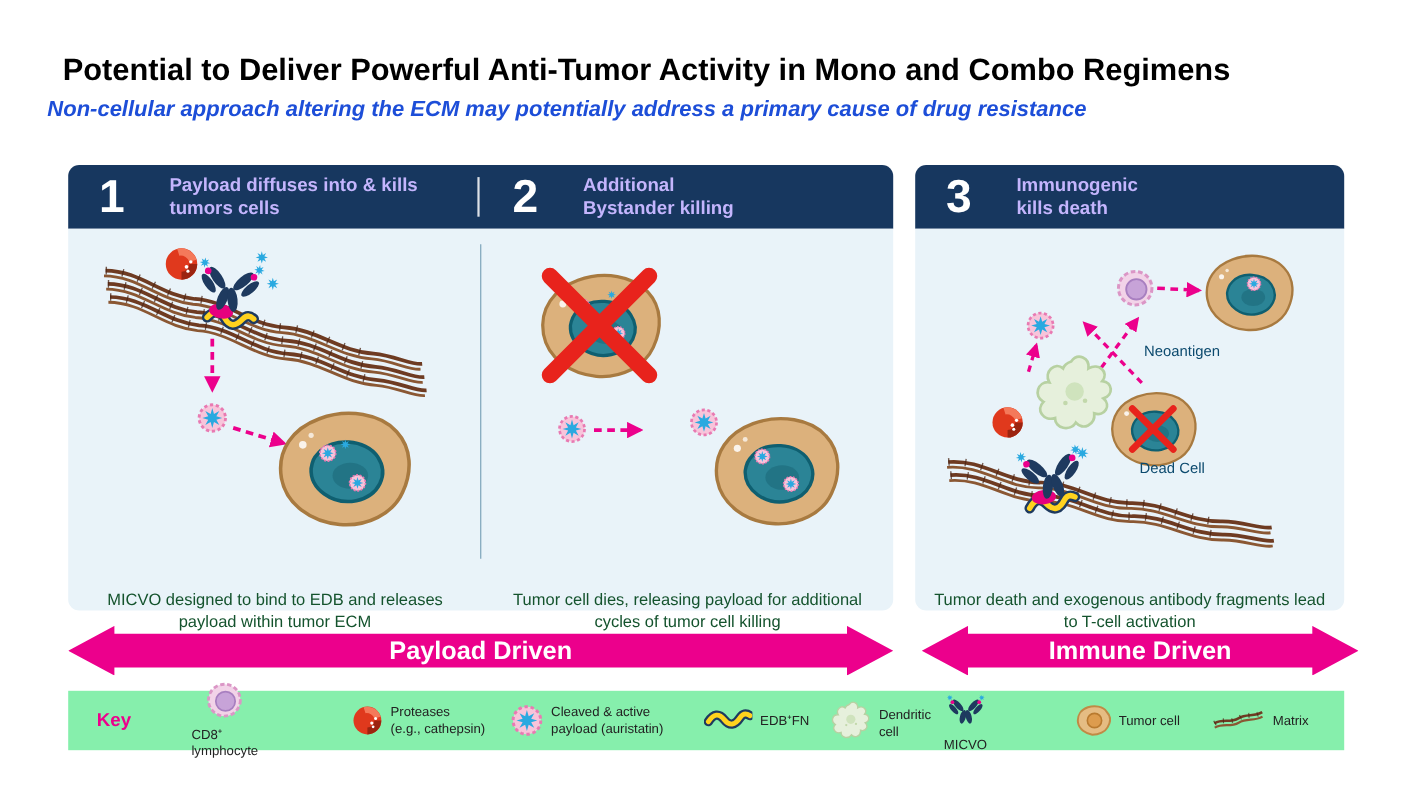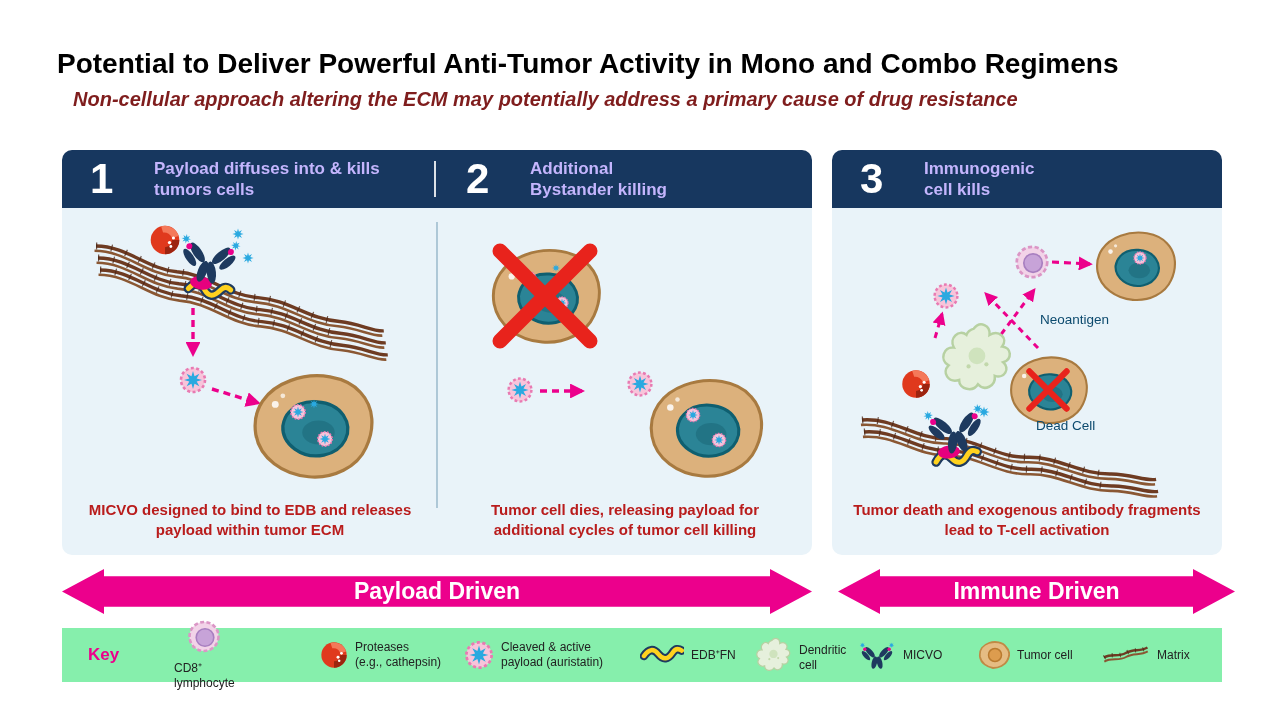--- a/index.html
+++ b/index.html
@@ -1,30 +1,30 @@
 <!DOCTYPE html>
 <html><head>
 <meta charset="utf-8">
 <style>
   html,body{margin:0;padding:0;background:#fff;}
   .slide{position:relative;width:1280px;height:720px;background:#ffffff;
          font-family:"Liberation Sans",sans-serif;overflow:hidden;}
 
   .title{position:absolute;left:57px;top:48px;font-size:28px;font-weight:bold;color:#000000;white-space:nowrap;}
-  .subtitle{position:absolute;left:73px;top:88px;font-size:20px;font-weight:bold;font-style:italic;color:#7f1d1d;white-space:nowrap;}
+  .subtitle{position:absolute;left:43px;top:88px;font-size:20px;font-weight:bold;font-style:italic;color:#1d4ed8;white-space:nowrap;}
 
   .panel-header{position:absolute;background:#17375f;border-radius:10px 10px 0 0;}
   .panel-body{position:absolute;background:#e9f3f9;border-radius:0 0 10px 10px;}
   .step-number{position:absolute;top:0;height:58px;line-height:58px;color:#fff;font-size:42px;font-weight:bold;}
   .step-heading{position:absolute;top:50%;transform:translateY(-50%);color:#c4b5fd;font-size:17px;font-weight:bold;line-height:1.25;}
   .header-divider{position:absolute;top:11px;width:2px;height:36px;background:rgba(255,255,255,.85);}
 
   .art{position:absolute;}
 
-  .caption{position:absolute;font-size:15px;font-weight:bold;color:#b91c1c;text-align:center;line-height:1.3;}
+  .caption{position:absolute;font-size:15px;font-weight:normal;color:#14532d;text-align:center;line-height:1.3;margin-top:36px;}
 
   .panel3-label{position:absolute;font-size:13.5px;color:#0c4a6e;}
 
   .flow-arrow{position:absolute;top:569px;height:45px;background:#ec008c;display:flex;align-items:center;justify-content:center;
     color:#fff;font-weight:bold;font-size:23px;
     clip-path:polygon(0 50%,42px 0,42px 16%,calc(100% - 42px) 16%,calc(100% - 42px) 0,100% 50%,calc(100% - 42px) 100%,calc(100% - 42px) 84%,42px 84%,42px 100%);}
 
   .key-bar{position:absolute;left:62px;top:628px;width:1160px;height:54px;background:#86efac;}
   .key-label{position:absolute;left:26px;top:50%;transform:translateY(-50%);color:#ec008c;font-weight:bold;font-size:17px;}
   .key-item{position:absolute;top:50%;transform:translateY(-50%);display:flex;align-items:center;gap:7px;}
@@ -121,21 +121,21 @@
     <div class="step-number" style="left:28px">1</div>
     <div class="step-heading" style="left:92px;width:255px">Payload diffuses into &amp; kills tumors cells</div>
     <div class="header-divider" style="left:372px"></div>
     <div class="step-number" style="left:404px">2</div>
     <div class="step-heading" style="left:468px;width:170px">Additional Bystander killing</div>
   </div>
   <div class="panel-body" style="left:62px;top:208px;width:750px;height:347px;"></div>
 
   <div class="panel-header" style="left:832px;top:150px;width:390px;height:58px;">
     <div class="step-number" style="left:28px">3</div>
-    <div class="step-heading" style="left:92px;width:140px">Immunogenic cell kills</div>
+    <div class="step-heading" style="left:92px;width:140px">Immunogenic kills death</div>
   </div>
   <div class="panel-body" style="left:832px;top:208px;width:390px;height:347px;"></div>
 
   <svg class="art" style="left:62px;top:208px;" width="750" height="347" viewBox="0 0 750 347">
     <line x1="375" y1="14" x2="375" y2="300" stroke="#86abc0" stroke-width="1.2"></line>
 
     <g>
       <use href="#g-fiber" transform="translate(34,38) rotate(17)"></use>
       <use href="#g-fiber" transform="translate(36,50) rotate(17)"></use>
       <use href="#g-fiber" transform="translate(38,62) rotate(17)"></use>
@@ -263,21 +263,21 @@
     <div class="key-item" style="left:694px;align-items:flex-end;">
       <svg width="36" height="36" viewBox="-18 -18 36 36">
           <use href="#g-dendritic" transform="scale(0.52)"></use>
         </svg>
       <div class="key-text">
         <div>Dendritic</div>
         <div>cell</div>
       </div>
     </div>
 
-    <div class="key-item" style="left:796px;">
+    <div class="key-item" style="left:796px;flex-direction:column;">
       <svg width="38" height="38" viewBox="-19 -19 38 38">
           <use href="#g-ab" transform="translate(0,3) scale(0.58)"></use>
         </svg>
       <div class="key-text">
         <div>MICVO</div>
         <div></div>
       </div>
     </div>
 
     <div class="key-item" style="left:916px;">

